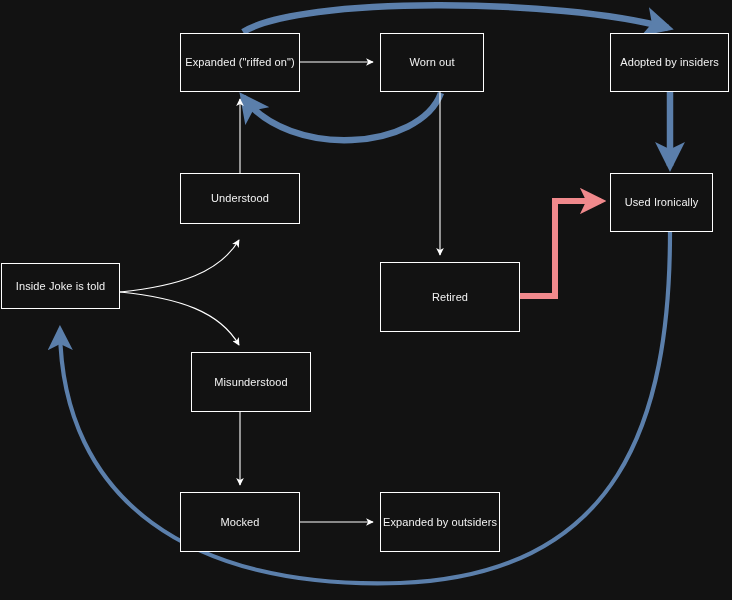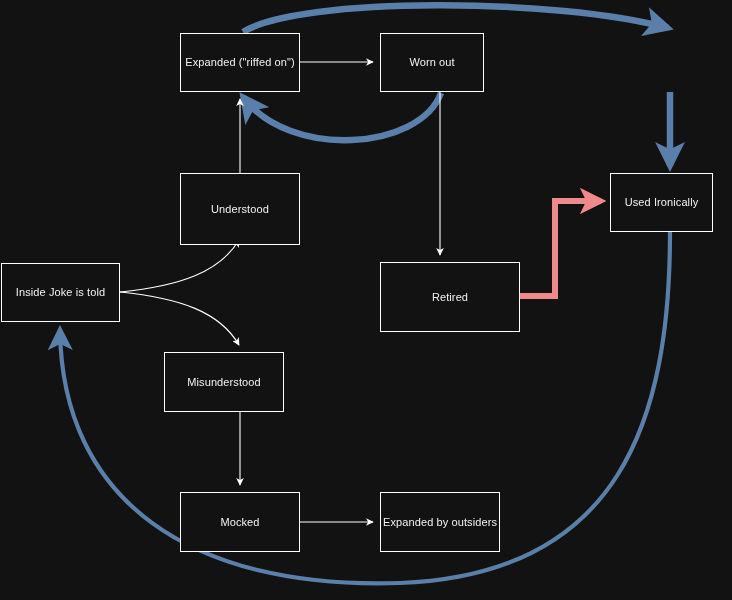--- a/index.html
+++ b/index.html
@@ -82,39 +82,42 @@
 
     <path d="M 300 62 L 373 62" fill="none" stroke="#ffffff" stroke-width="1.1" marker-end="url(#arrow-white)"></path>
 
     <path d="M 440 92 L 440 255" fill="none" stroke="#ffffff" stroke-width="1.1" marker-end="url(#arrow-white)"></path>
 
     <path d="M 240 412 L 240 485" fill="none" stroke="#ffffff" stroke-width="1.1" marker-end="url(#arrow-white)"></path>
 
     <path d="M 300 522 L 373 522" fill="none" stroke="#ffffff" stroke-width="1.1" marker-end="url(#arrow-white)"></path>
   </svg>
 
-  <div class="node" id="n-inside_joke" style="left: 1px; top: 263px; width: 119px; height: 59px; align-items: center;">
+  <div class="node" id="n-inside_joke" style="left: 1px; top: 263px; width: 119px; height: 46px; align-items: center;">
     <span>Inside Joke is told</span>
   </div>
   <div class="node" id="n-expanded" style="left: 180px; top: 33px; width: 120px; height: 59px;">
     <span>Expanded ("riffed on")</span>
   </div>
   <div class="node" id="n-worn_out" style="left: 380px; top: 33px; width: 104px; height: 59px;">
     <span>Worn out</span>
   </div>
-  <div class="node" id="n-understood" style="left: 180px; top: 173px; width: 120px; height: 72px; align-items: center;">
+  <div class="node" id="n-adopted_by_insiders" style="left: 610px; top: 33px; width: 119px; height: 59px;">
+    <span>Adopted by insiders</span>
+  </div>
+  <div class="node" id="n-understood" style="left: 180px; top: 173px; width: 120px; height: 51px; align-items: center;">
     <span>Understood</span>
   </div>
   <div class="node" id="n-used_ironically" style="left: 610px; top: 173px; width: 103px; height: 59px;">
     <span>Used Ironically</span>
   </div>
   <div class="node" id="n-retired" style="left: 380px; top: 262px; width: 140px; height: 70px;">
     <span>Retired</span>
   </div>
-  <div class="node" id="n-misunderstood" style="left: 164px; top: 352px; width: 120px; height: 60px;">
+  <div class="node" id="n-misunderstood" style="left: 191px; top: 352px; width: 120px; height: 60px;">
     <span>Misunderstood</span>
   </div>
   <div class="node" id="n-mocked" style="left: 180px; top: 492px; width: 120px; height: 60px;">
     <span>Mocked</span>
   </div>
   <div class="node" id="n-adopted_by_outsiders" style="left: 380px; top: 492px; width: 120px; height: 60px;">
     <span>Expanded by outsiders</span>
   </div>
 
 </div>

